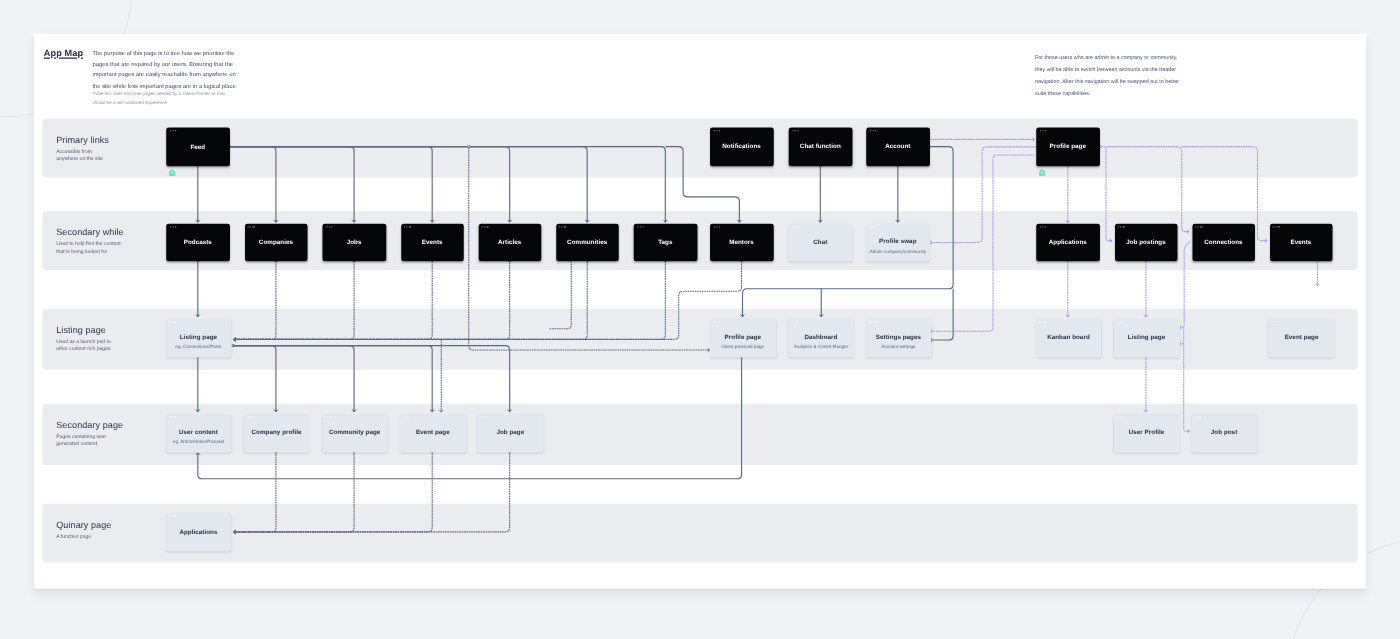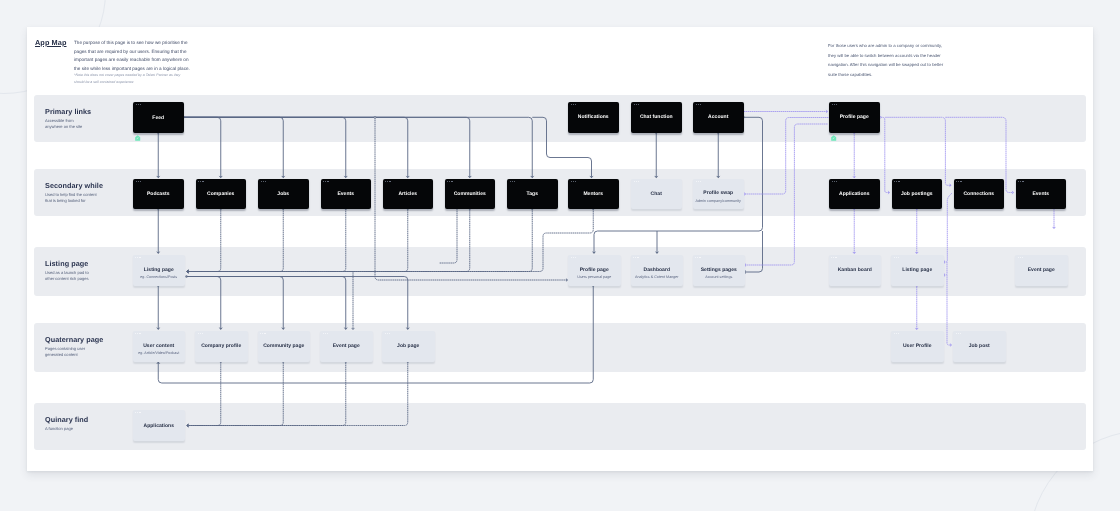--- a/index.html
+++ b/index.html
@@ -5,21 +5,21 @@
   *{box-sizing:border-box;}
   html,body{margin:0;padding:0;}
   body{width:1120px;height:511px;overflow:hidden;background:#f1f3f6;
        font-family:"Liberation Sans",sans-serif;text-rendering:geometricPrecision;}
   .bgarc{position:absolute;border:1px solid #e3e7ed;border-radius:50%;}
   #arc1{left:-98px;top:-110px;width:204px;height:204px;}
   #arc2{left:1028px;top:430px;width:236px;height:236px;}
   #card{position:absolute;left:27px;top:27px;width:1066px;height:444px;background:#fff;
         box-shadow:0 1px 2px rgba(50,60,80,.08),0 4px 8px rgba(50,60,80,.10);}
   .band{position:absolute;left:34px;width:1052px;background:#eaecf0;border-radius:3px;}
-  .band-title{position:absolute;left:45px;font-weight:bold;color:#2b3450;font-size:7.25px;letter-spacing:0.05px;}
+  .band-title{position:absolute;left:45px;font-weight:normal;color:#2b3450;font-size:7.25px;letter-spacing:0.05px;}
   .band-sub{position:absolute;left:45px;color:#515d78;font-size:4.05px;line-height:6.3px;width:64px;white-space:pre-line;}
   #title{position:absolute;left:35px;top:37.6px;font-size:7.3px;letter-spacing:0.1px;font-weight:bold;color:#242d45;text-decoration:underline;}
   #para{position:absolute;left:74px;top:38.7px;width:119px;font-size:4.65px;line-height:8.85px;color:#3c4763;}
   #note{position:absolute;left:74px;top:72.4px;width:112px;font-size:3.55px;line-height:6.3px;color:#8d96ab;font-style:italic;}
   #adminnote{position:absolute;left:828px;top:41px;width:120px;font-size:4.3px;line-height:9.6px;color:#47536f;}
   .node{position:absolute;border-radius:1.9px;display:flex;flex-direction:column;
         align-items:center;justify-content:center;text-align:center;}
   .node.dark{background:#050608;color:#ffffff;box-shadow:0 1.2px 1.6px rgba(28,36,56,.30);}
   .node.light{background:#e3e7ee;color:#262f46;box-shadow:0 1.2px 1.4px rgba(70,82,110,.13);}
   .node .lbl{font-size:5.0px;font-weight:bold;letter-spacing:.04px;white-space:nowrap;}
@@ -50,25 +50,25 @@
 anywhere on the site</div>
     <div class="band" style="top: 169px; height: 47px;"></div>
     <div class="band-title" style="top: 180.5px;">Secondary while</div>
     <div class="band-sub" style="top: 192px;">Used to help find the content
 that is being looked for</div>
     <div class="band" style="top: 247px; height: 49px;"></div>
     <div class="band-title" style="top: 258.5px;">Listing page</div>
     <div class="band-sub" style="top: 270px;">Used as a launch pad to
 other content rich pages</div>
     <div class="band" style="top: 323px; height: 49px;"></div>
-    <div class="band-title" style="top: 334.5px;">Quaternary page</div>
+    <div class="band-title" style="top: 334.5px;">Secondary page</div>
     <div class="band-sub" style="top: 346px;">Pages containing user
 generated content</div>
     <div class="band" style="top: 403px; height: 47px;"></div>
-    <div class="band-title" style="top: 414.5px;">Quinary find</div>
+    <div class="band-title" style="top: 414.5px;">Quinary page</div>
     <div class="band-sub" style="top: 426px;">A function page</div>
   </div>
 <svg id="svg" viewBox="0 0 1120 511">
     <path d="M158.25,132.5 L158.25,176.8" fill="none" stroke="#5a6884" stroke-width="0.9"></path>
     <path d="M158.25,178.3 L156.15,175.70000000000002 L158.25,176.55 L160.35,175.70000000000002 Z" fill="#5a6884" stroke="none"></path>
     <circle cx="158.25" cy="132.5" r="0.95" fill="#ffffff" stroke="#5a6884" stroke-width="0.8"></circle>
     <path d="M183.5,117.3 L217.25,117.3 Q220.75,117.3 220.75,120.8 L220.75,176.8" fill="none" stroke="#5a6884" stroke-width="0.9"></path>
     <path d="M220.75,178.3 L218.65,175.70000000000002 L220.75,176.55 L222.85,175.70000000000002 Z" fill="#5a6884" stroke="none"></path>
     <circle cx="183.5" cy="117.3" r="0.95" fill="#ffffff" stroke="#5a6884" stroke-width="0.8"></circle>
     <path d="M183.5,117.3 L279.75,117.3 Q283.25,117.3 283.25,120.8 L283.25,176.8" fill="none" stroke="#5a6884" stroke-width="0.9"></path>

